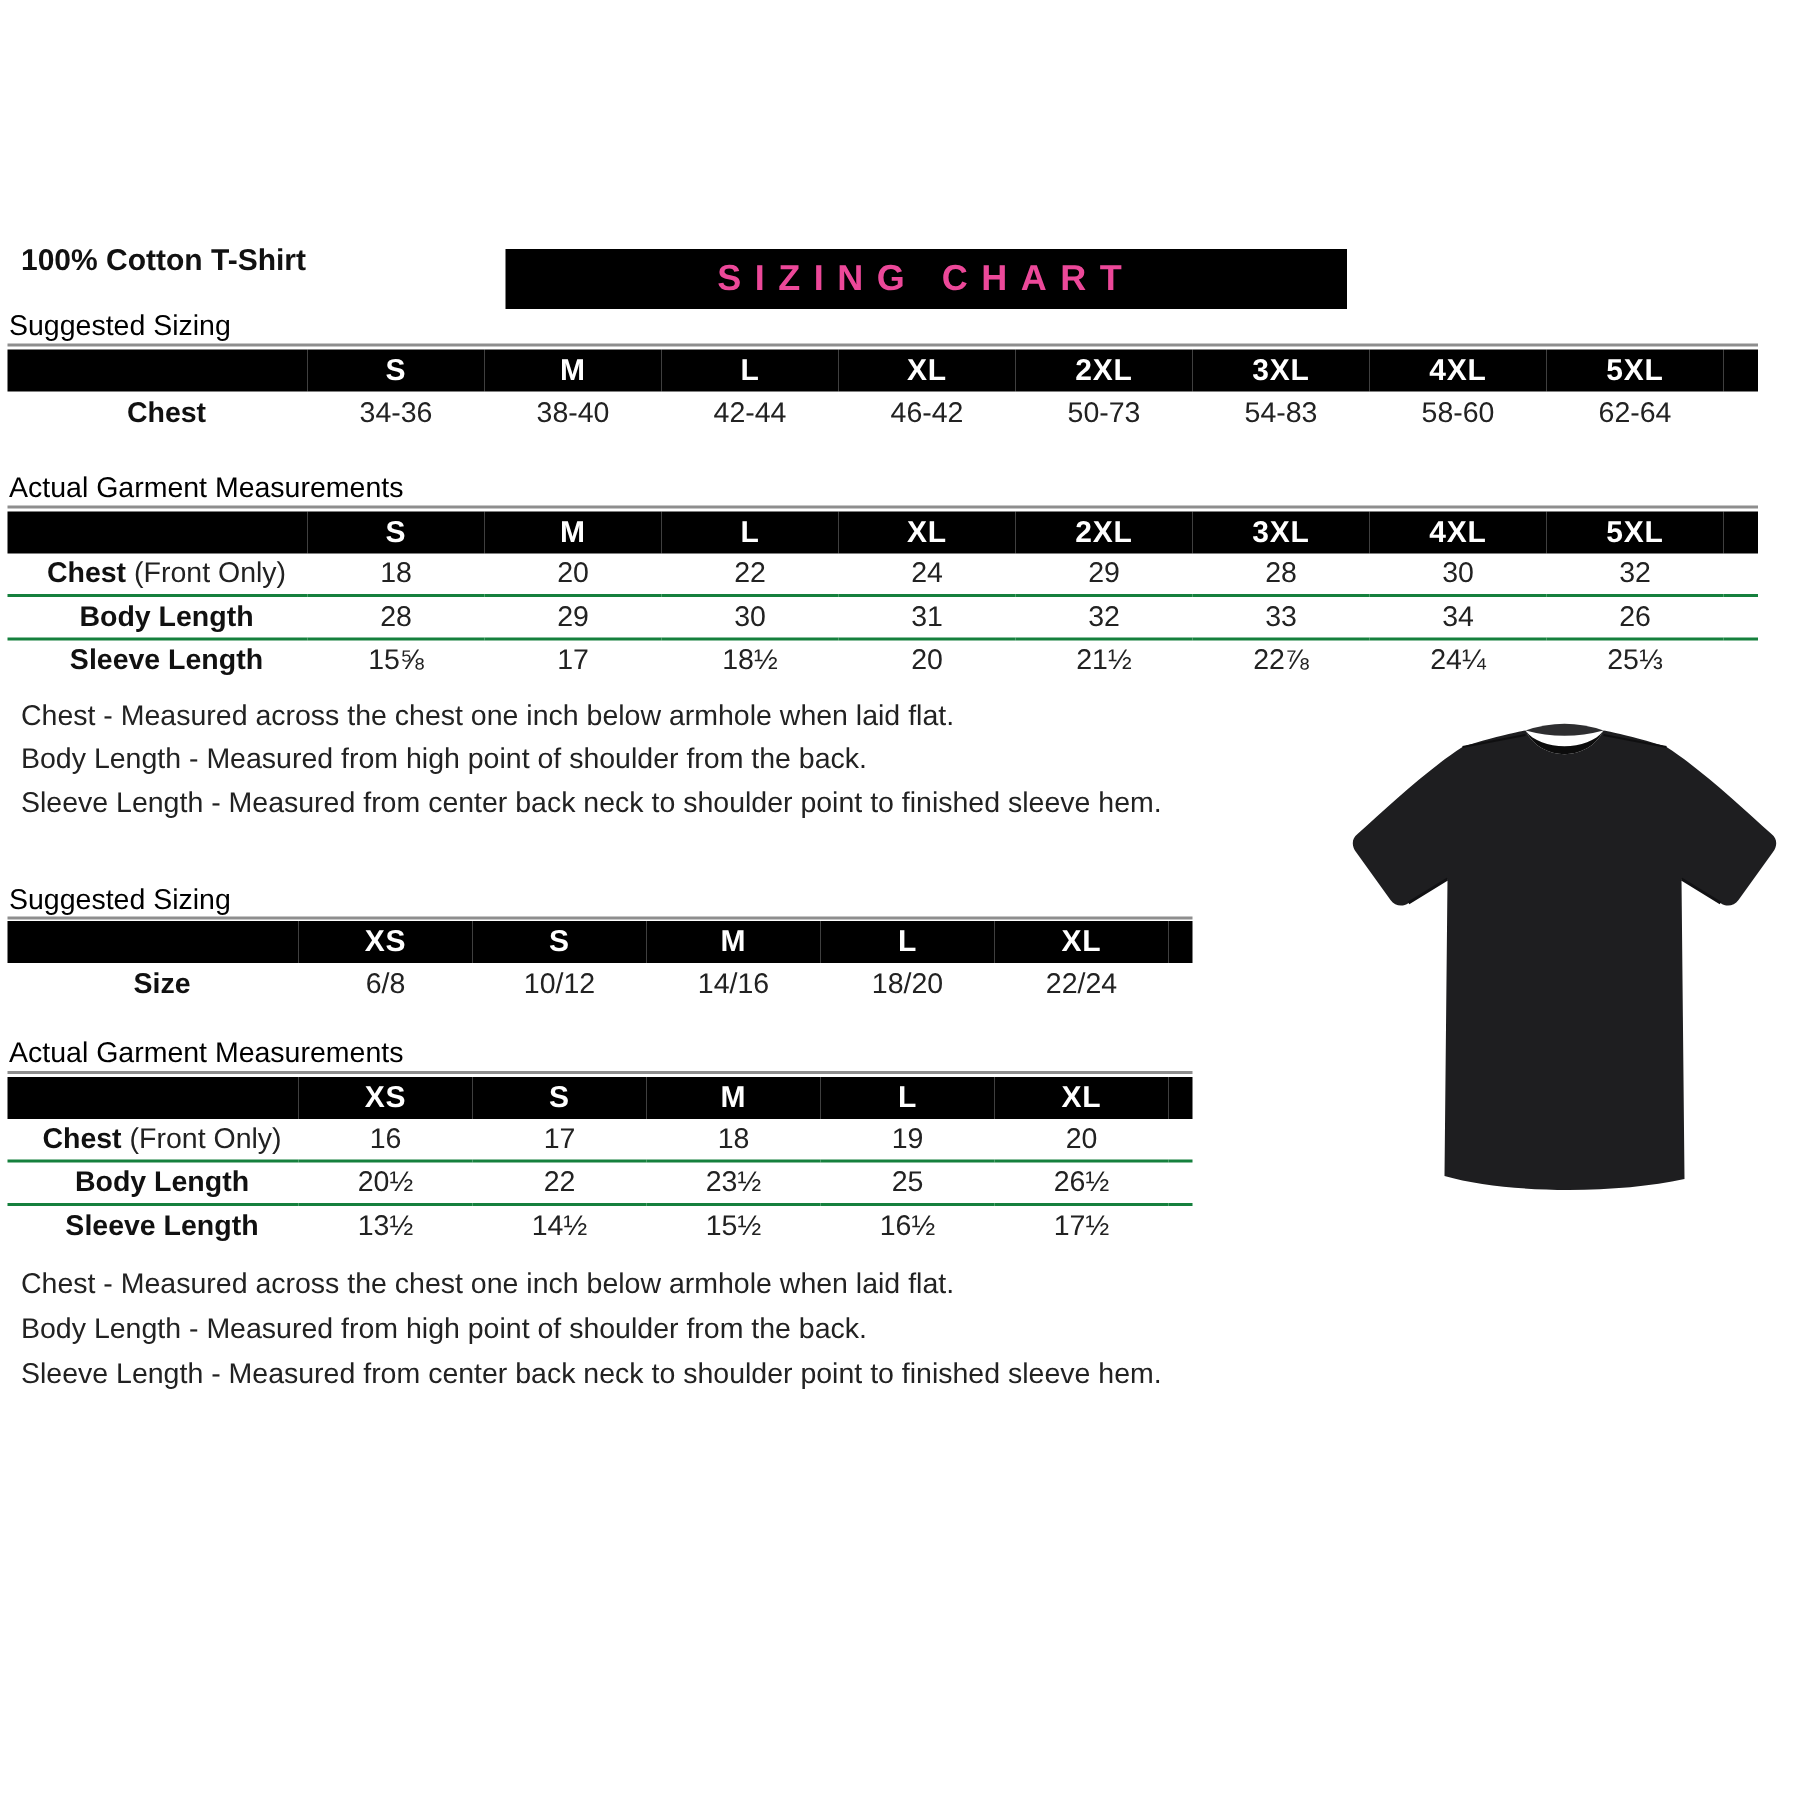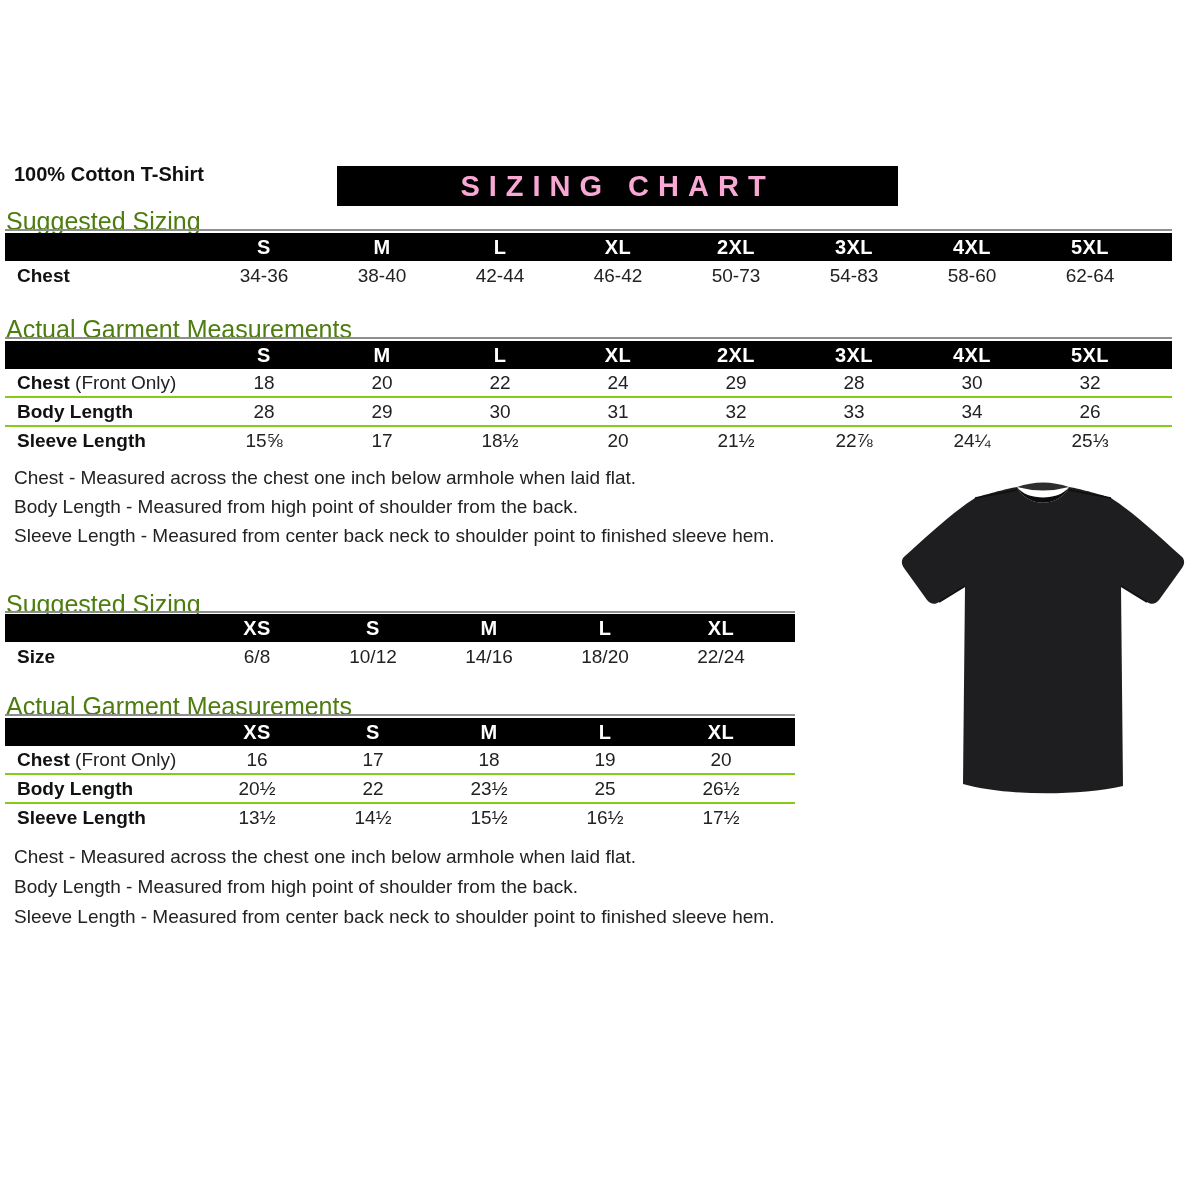--- a/index.html
+++ b/index.html
@@ -6,34 +6,34 @@
   #page{
     position:relative;width:1200px;height:1200px;background:#ffffff;
     font-family:"Liberation Sans", sans-serif;color:#2a2a2a;overflow:hidden;
   }
   .abs{position:absolute;}
   .page-title{left:14px;top:163px;font-size:20px;font-weight:bold;color:#111;white-space:nowrap;}
   .banner{
     left:337px;top:166px;width:561px;height:40px;background:#000;
     display:flex;align-items:center;justify-content:center;
   }
-  .banner span{color:#f9a8d4;font-size:29px;font-weight:bold;letter-spacing:9px;white-space:nowrap;}
-  .sec-label{font-size:25px;color:#4d7c0f;white-space:nowrap;}
+  .banner span{color:#ec4899;font-size:24px;font-weight:bold;letter-spacing:9px;white-space:nowrap;}
+  .sec-label{font-size:19px;color:#000000;white-space:nowrap;}
   .rule{height:2px;background:#8e8e8e;}
   table.tbl{border-collapse:collapse;table-layout:fixed;}
   table.tbl th{
     background:#000;color:#fff;font-weight:bold;font-size:20px;
     text-align:center;padding:0;height:28px;letter-spacing:.5px;
   }
   table.tbl td{
     font-size:19px;color:#222;text-align:center;padding:0;height:30px;vertical-align:middle;
   }
-  table.tbl td.lbl{text-align:left;padding-left:12px;font-weight:bold;color:#111;white-space:nowrap;}
+  table.tbl td.lbl{text-align:center;padding-left:12px;font-weight:bold;color:#111;white-space:nowrap;}
   table.tbl td.lbl .sfx{font-weight:normal;color:#222;}
-  table.tbl tr.divided td{border-bottom:2px solid #84cc16;}
+  table.tbl tr.divided td{border-bottom:2px solid #15803d;}
   table.compact td{height:27px;}
   .notes{font-size:19px;color:#222;line-height:28px;white-space:nowrap;}
   .notes div{margin:0 0 1px 0;}
   .tshirt-wrap{left:893px;top:468px;width:300px;height:338px;}
 </style>
 </head>
 <body>
 
 <div id="page">
 

